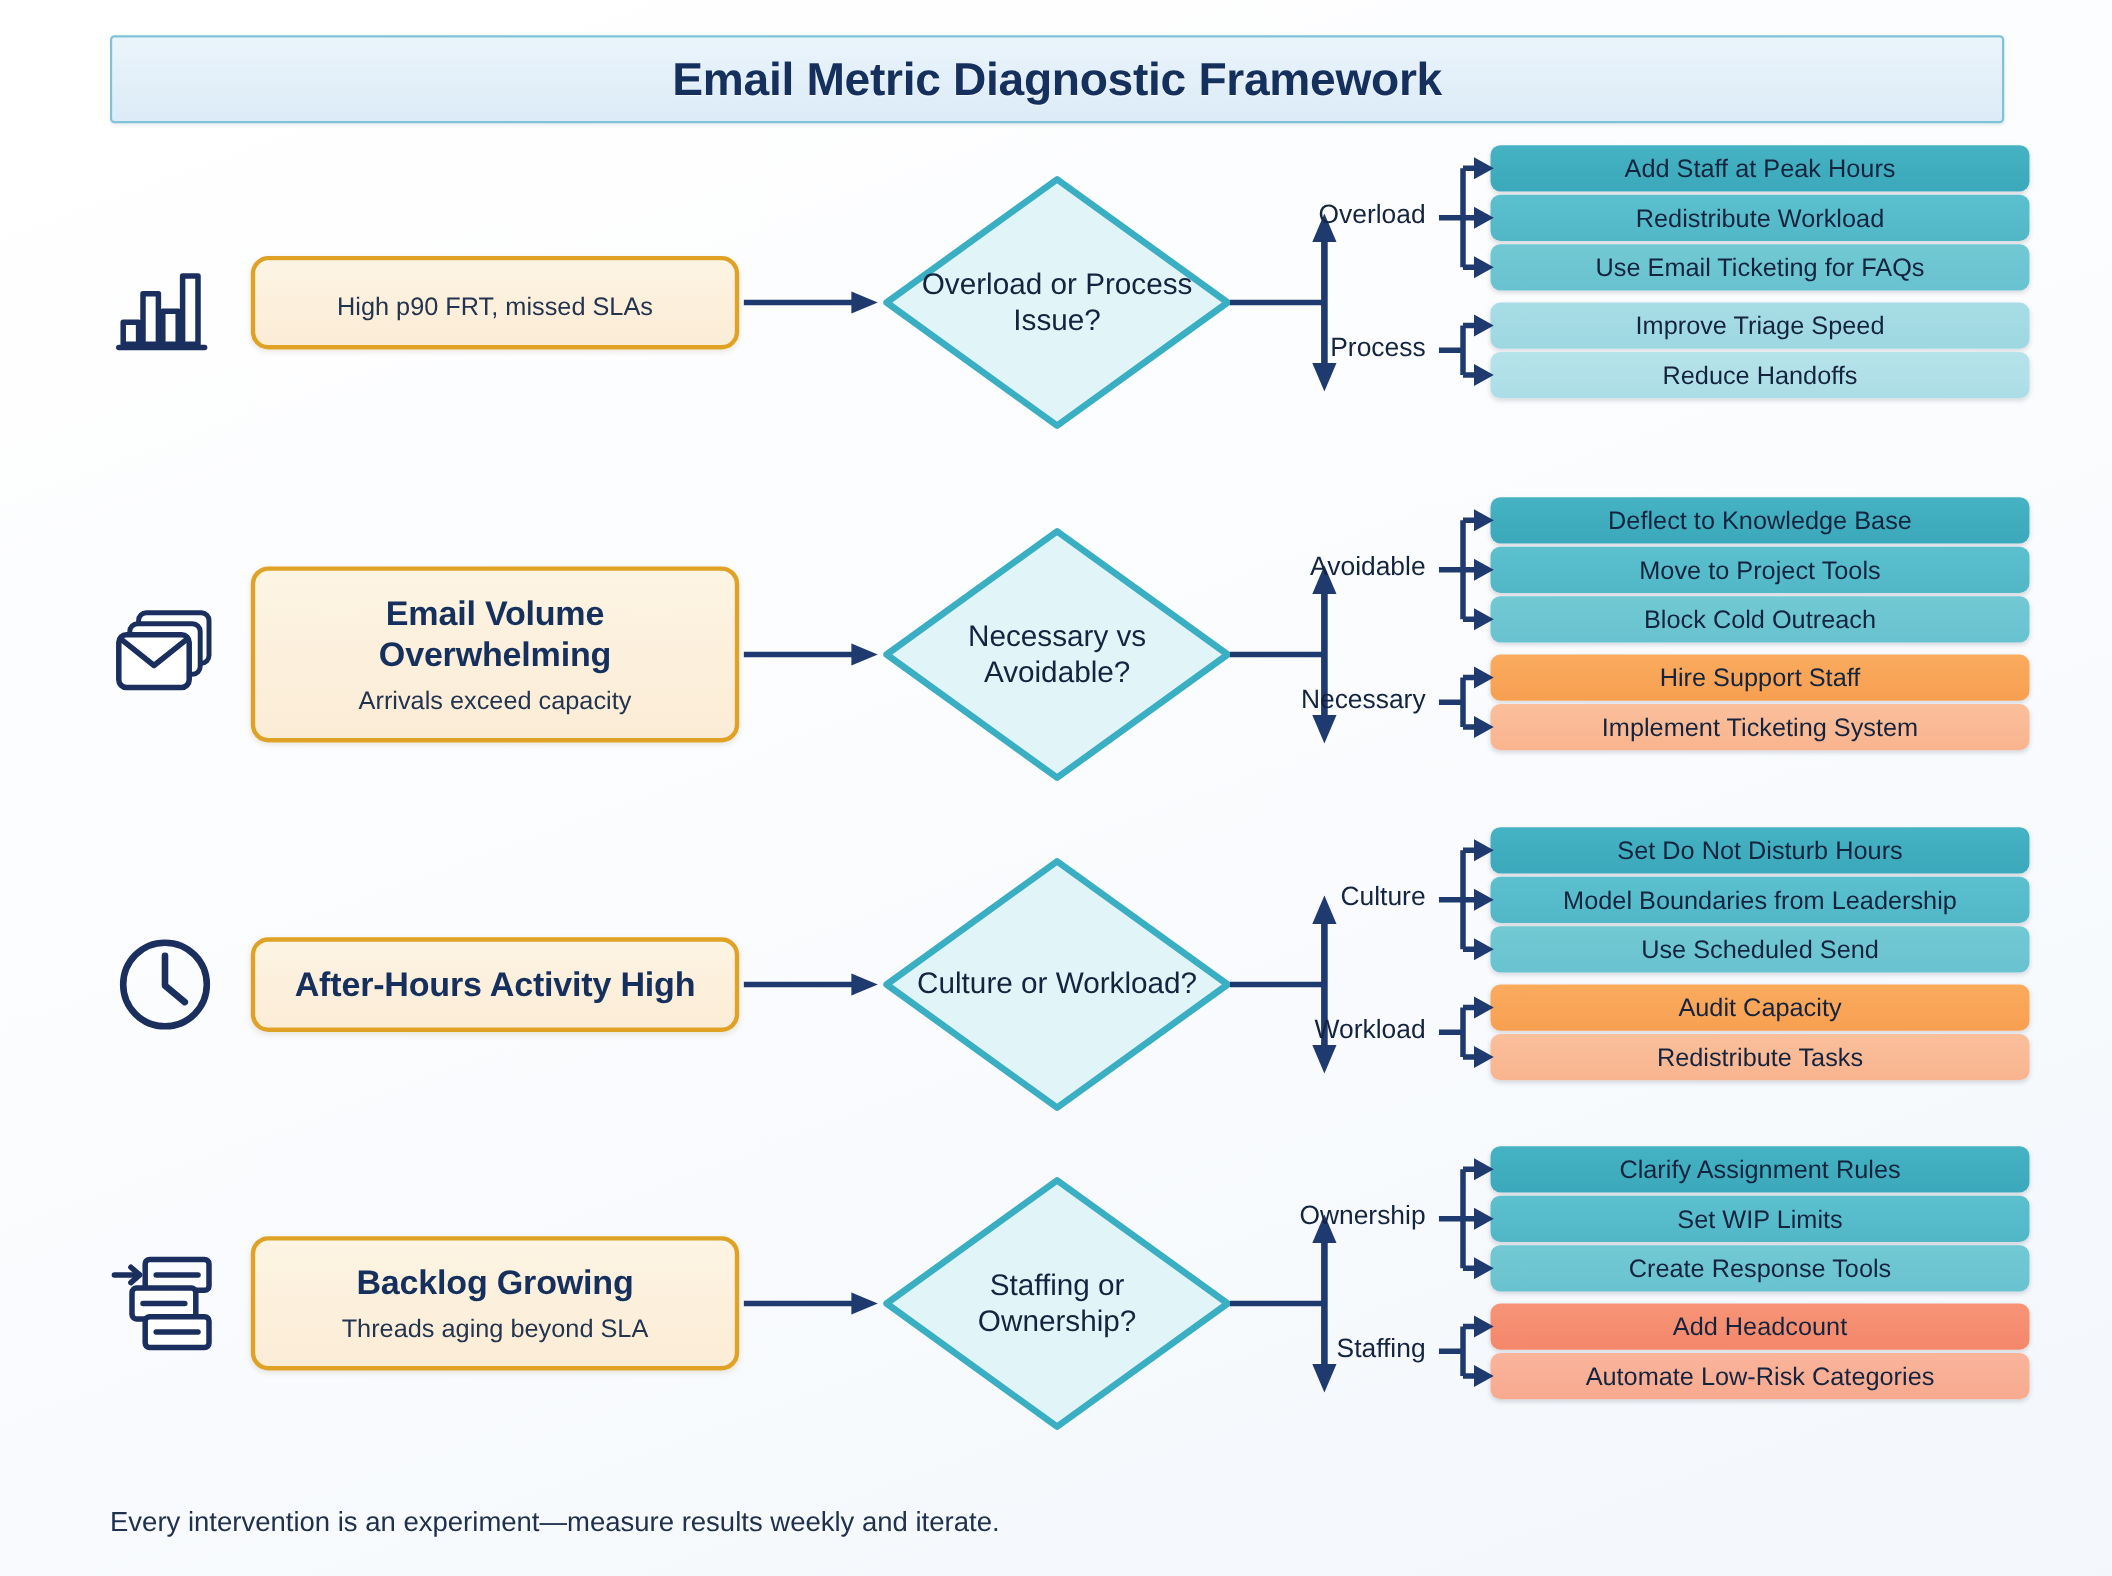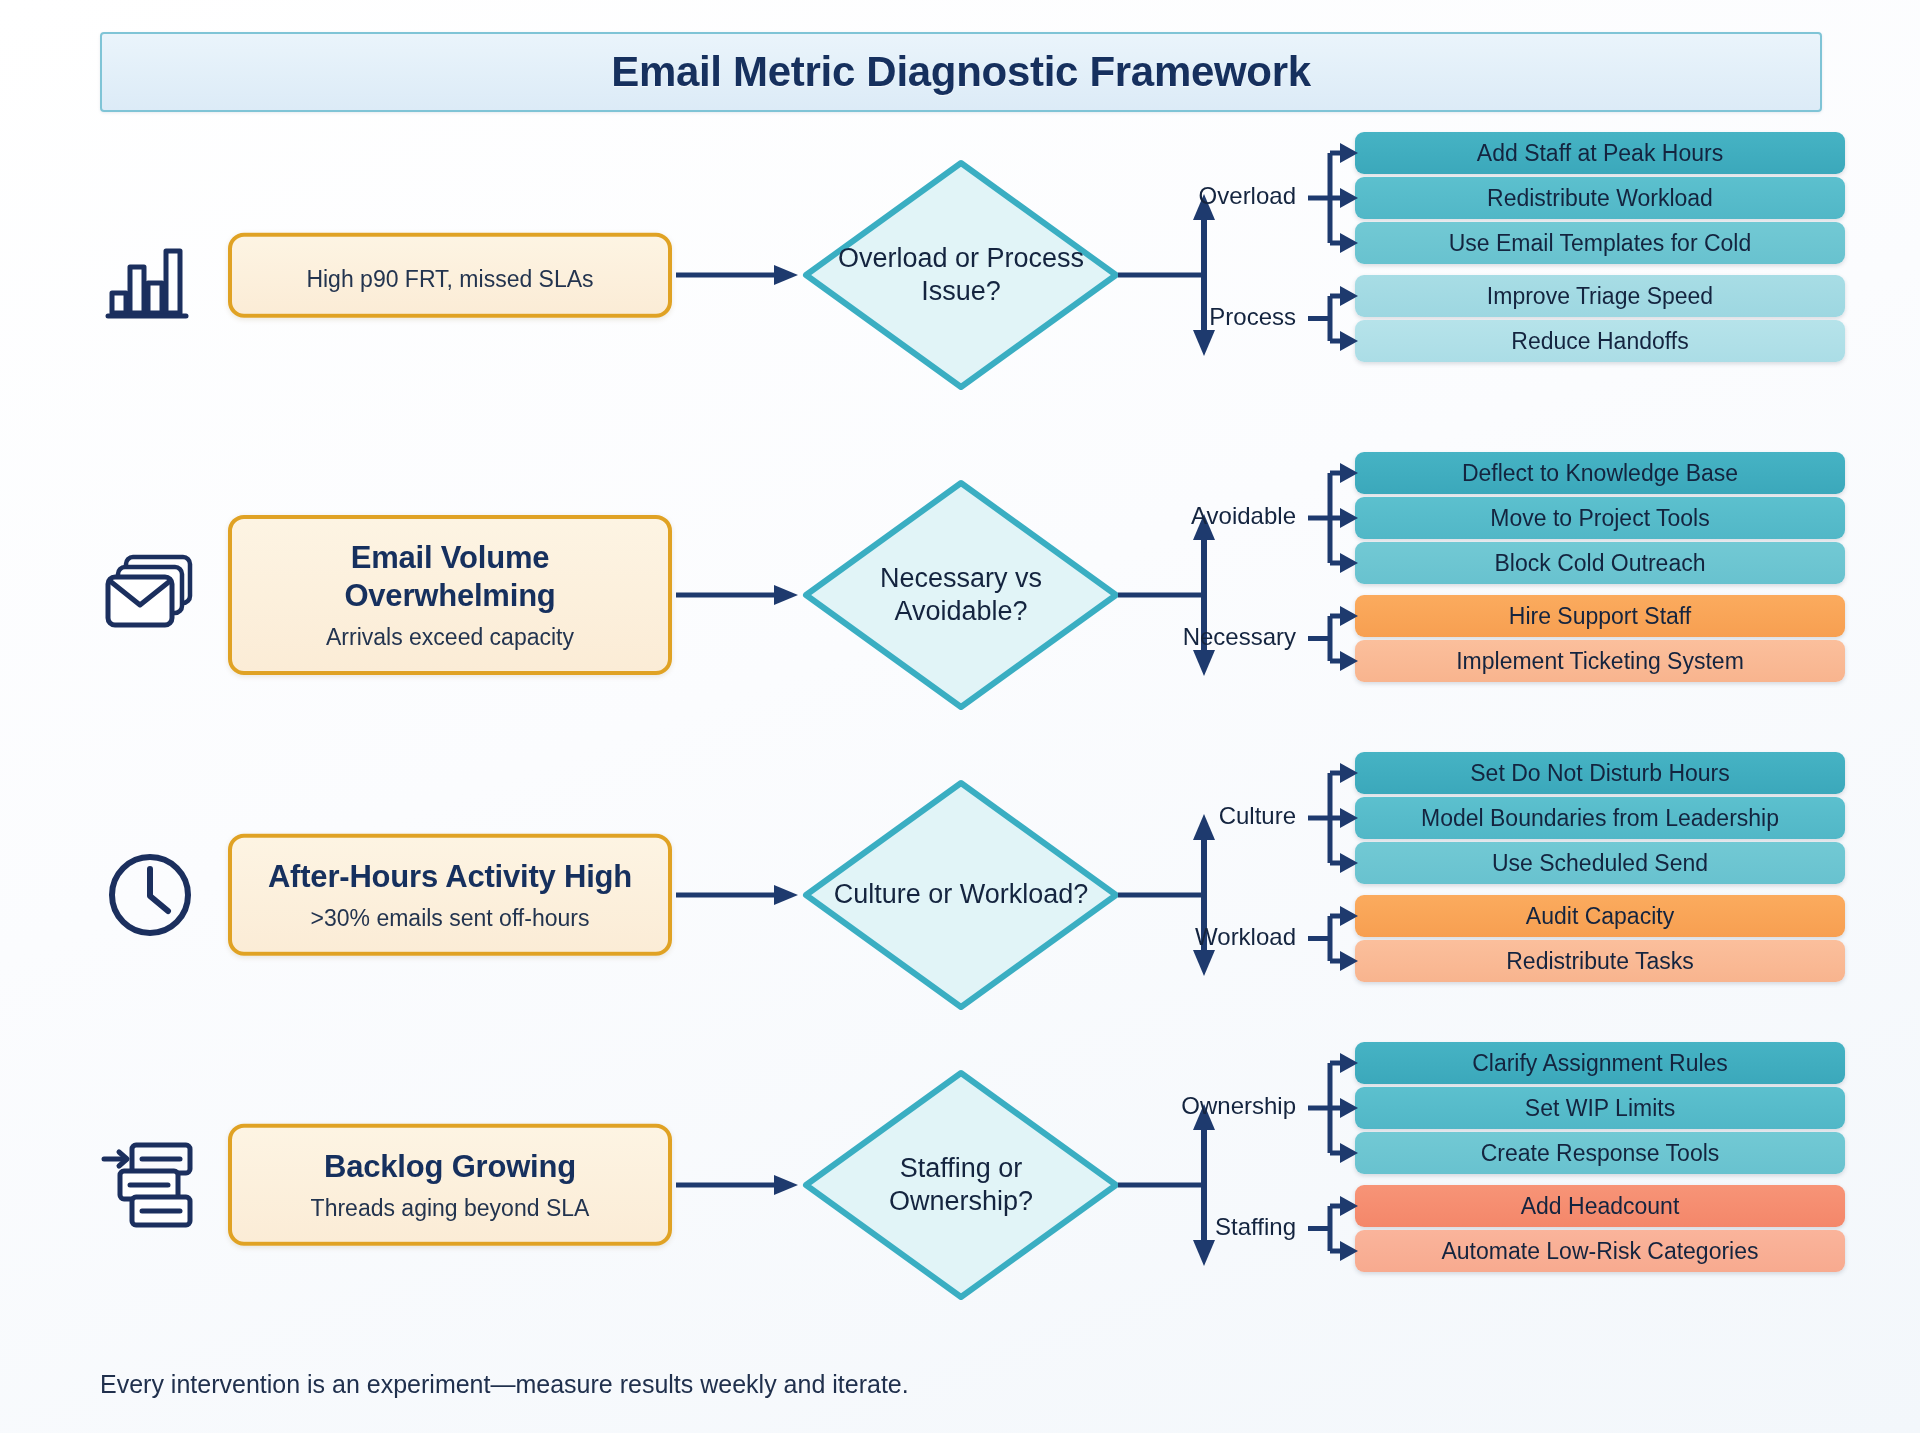--- a/index.html
+++ b/index.html
@@ -226,21 +226,21 @@
       </div>
       <div class="connector"><svg width="210" height="250" viewBox="0 0 210 250">
       <line x1="0" y1="125" x2="86" y2="125" stroke="#1e3a6e" stroke-width="5"></line>
       <line x1="86" y1="62" x2="86" y2="188" stroke="#1e3a6e" stroke-width="6"></line>
       <path d="M86 44 L97 70 L75 70 Z" fill="#1e3a6e"></path>
       <path d="M86 206 L97 180 L75 180 Z" fill="#1e3a6e"></path>
     </svg></div>
       <div class="pills">
         <div class="pill p-teal-1" style="top: -18px;">Add Staff at Peak Hours</div>
         <div class="pill p-teal-2" style="top: 27px;">Redistribute Workload</div>
-        <div class="pill p-teal-3" style="top: 72px;">Use Email Templates for Cold</div>
+        <div class="pill p-teal-3" style="top: 72px;">Use Email Ticketing for FAQs</div>
         <div class="pill p-teal-4" style="top: 125px;">Improve Triage Speed</div>
         <div class="pill p-teal-5" style="top: 170px;">Reduce Handoffs</div>
       </div>
       <div style="position: absolute; left: 1308px; top: -17px; width: 50px; height: 130px;"><svg width="50" height="130" viewBox="0 0 50 130">
           <line x1="22" y1="20" x2="22" y2="110" stroke="#1e3a6e" stroke-width="5"></line>
           <line x1="0" y1="65" x2="22" y2="65" stroke="#1e3a6e" stroke-width="5"></line>
           <line x1="22" y1="20" x2="34" y2="20" stroke="#1e3a6e" stroke-width="5"></line>
           <path d="M32 10 L50 20 L32 30 Z" fill="#1e3a6e"></path>
           <line x1="22" y1="65" x2="34" y2="65" stroke="#1e3a6e" stroke-width="5"></line>
           <path d="M32 55 L50 65 L32 75 Z" fill="#1e3a6e"></path>
@@ -317,21 +317,20 @@
     </div>
     <div class="row row-2" style="top: 770px; height: 250px;">
       <div class="icon-cell">
         <svg width="96" height="96" viewBox="0 0 96 96" fill="none">
       <circle cx="48" cy="48" r="38" stroke="#1b2f5e" stroke-width="6"></circle>
       <path d="M48 22 L48 49 L66 64" stroke="#1b2f5e" stroke-width="6" stroke-linecap="round" stroke-linejoin="round" fill="none"></path>
     </svg>
       </div>
       <div class="problem-box">
         <div class="problem-title">After-Hours Activity High</div>
-        <div class="problem-sub">&gt;30% emails sent off-hours</div>
       </div>
       <div class="arrow-to-diamond"><svg width="124" height="26" viewBox="0 0 124 26">
       <line x1="0" y1="13" x2="100" y2="13" stroke="#1e3a6e" stroke-width="5"></line>
       <path d="M98 3 L122 13 L98 23 Z" fill="#1e3a6e"></path>
     </svg></div>
       <div class="diamond-wrap">
         <svg width="322" height="236" viewBox="0 0 322 236">
       <polygon points="161,6 316,118 161,230 6,118" fill="#e1f4f7" stroke="#3aaec2" stroke-width="6" stroke-linejoin="round"></polygon>
     </svg>
     <div class="diamond-label">Culture or Workload?</div>

